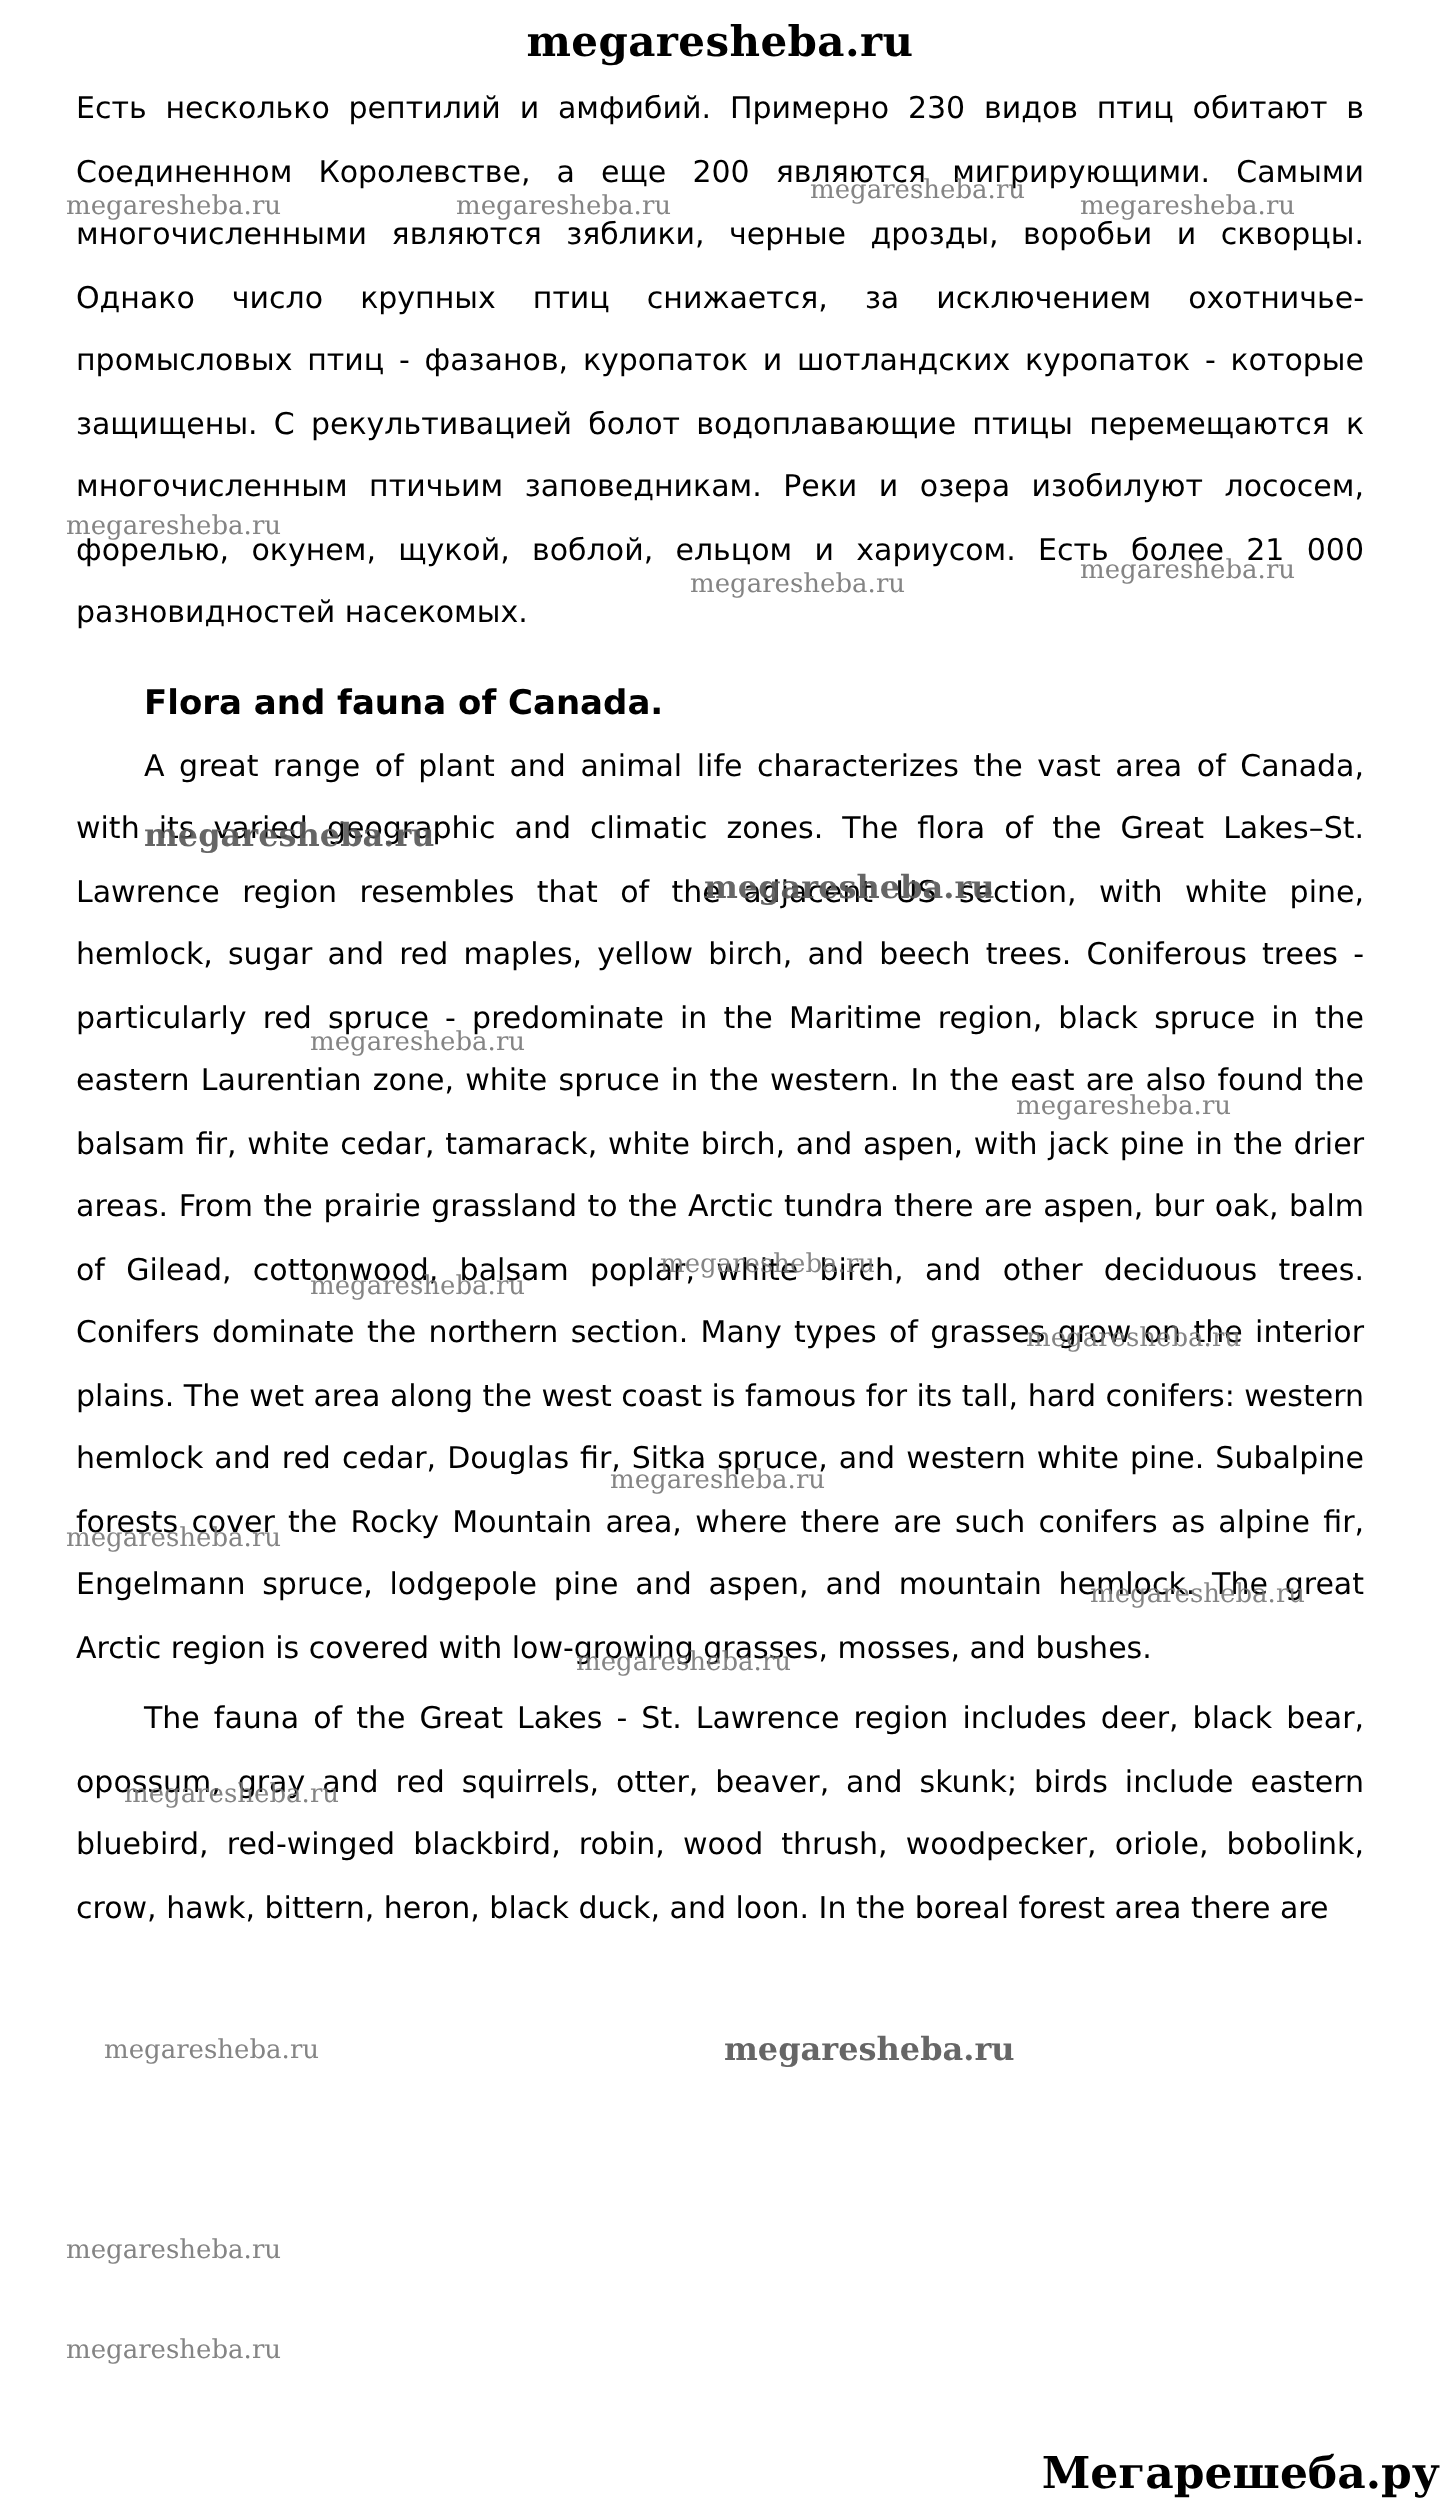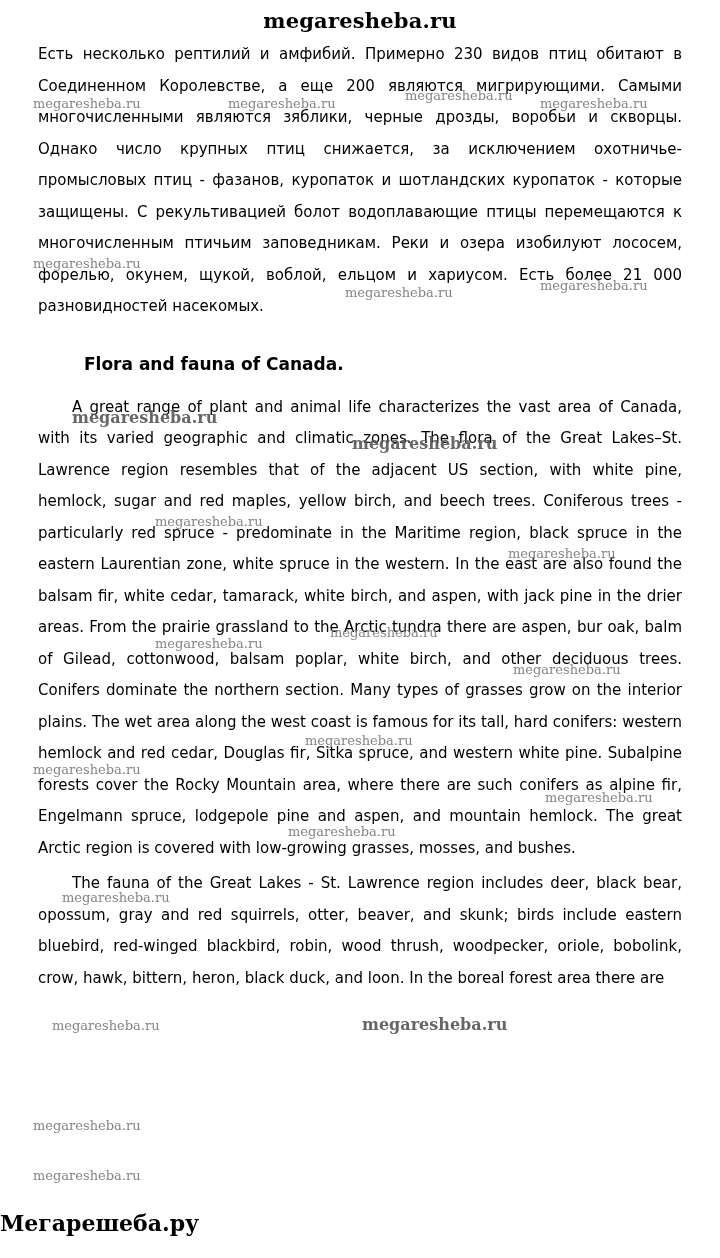--- a/index.html
+++ b/index.html
@@ -28,41 +28,41 @@
     font-weight: bold;
     font-size: 21px;
     letter-spacing: 0.2px;
     padding-top: 8px;
     padding-bottom: 6px;
   }
   .footer-title {
     position: absolute;
     left: 0;
     right: 0;
-    bottom: 22px;
-    text-align: left;
+    bottom: 8px;
+    text-align: right;
     font-family: "DejaVu Serif", serif;
     font-weight: bold;
     font-size: 22px;
   }
   p.body-par {
     margin: 0;
     text-align: justify;
     font-size: 15px;
     line-height: 31.5px;
     letter-spacing: 0px;
   }
   p.indent-par {
     text-indent: 34px;
   }
   .section-head {
     font-weight: bold;
     font-size: 17px;
     line-height: 31px;
-    margin: 12px;
+    margin: 0;
     padding-left: 34px;
   }
   .gap-small { height: 14px; }
   .gap-tiny { height: 4px; }
 
   
   .wm {
     position: absolute;
     font-family: "DejaVu Serif", serif;
     color: #7a7a7a;

